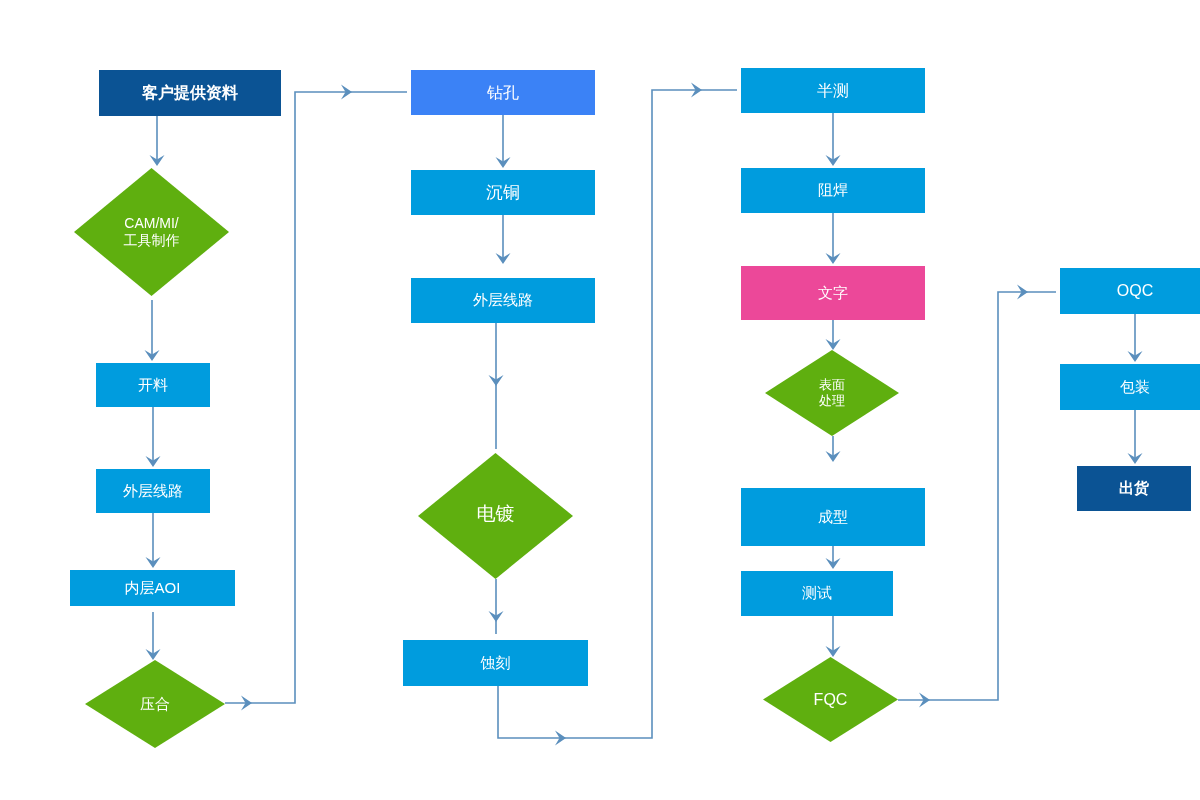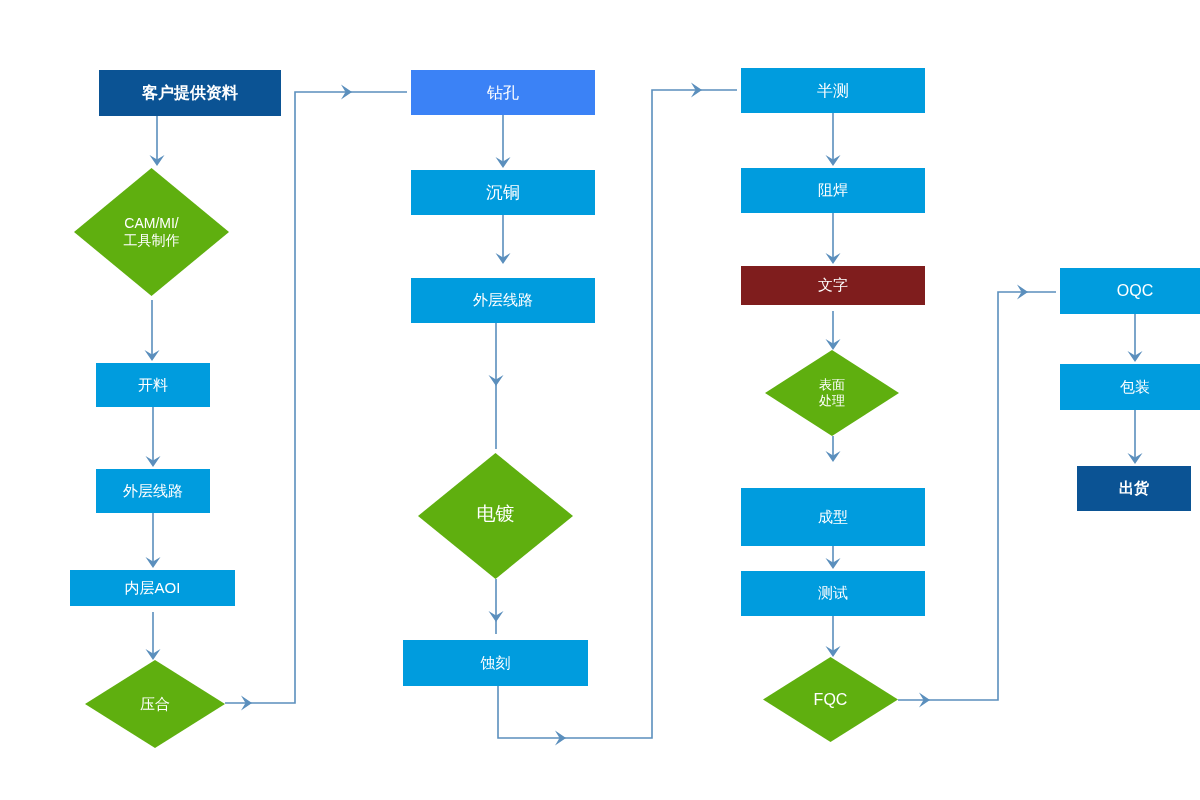--- a/index.html
+++ b/index.html
@@ -180,30 +180,30 @@
       <div class="node process" style="left: 411px; top: 266px; width: 184px; height: 45px; font-size: 15px; background: rgb(0, 156, 222); margin-top: 12px;"><span>外层线路</span></div>
       <div class="node-diamond-wrap" style="left: 418px; top: 453px; width: 155px; height: 126px;">
         <svg width="155" height="126" viewBox="0 0 155 126">
           <polygon points="77.5,0 155,63 77.5,126 0,63" fill="#5FAF0F"></polygon>
         </svg>
         <div class="diamond-label" style="font-size: 19px; font-family: Liberation Mono, monospace;">电镀</div>
       </div>
       <div class="node process" style="left: 403px; top: 640px; width: 185px; height: 46px; font-size: 15px; background: rgb(0, 156, 222);"><span>蚀刻</span></div>
       <div class="node process" style="left: 741px; top: 68px; width: 184px; height: 45px; font-size: 16px; background: rgb(0, 156, 222);"><span>半测</span></div>
       <div class="node process" style="left: 741px; top: 168px; width: 184px; height: 45px; font-size: 15px; background: rgb(0, 156, 222);"><span>阻焊</span></div>
-      <div class="node process" style="left: 741px; top: 266px; width: 184px; height: 39px; font-size: 15px; background: #7f1d1d;"><span>文字</span></div>
+      <div class="node process" style="left: 741px; top: 266px; width: 184px; height: 54px; font-size: 15px; background: #ec4899;"><span>文字</span></div>
       <div class="node-diamond-wrap" style="left: 765px; top: 350px; width: 134px; height: 86px;">
         <svg width="134" height="86" viewBox="0 0 134 86">
           <polygon points="67,0 134,43 67,86 0,43" fill="#5FAF0F"></polygon>
         </svg>
         <div class="diamond-label" style="font-size: 13px;">表面
 处理</div>
       </div>
       <div class="node process" style="left: 741px; top: 488px; width: 184px; height: 58px; font-size: 15px; background: rgb(0, 156, 222);"><span>成型</span></div>
-      <div class="node process" style="left: 741px; top: 571px; width: 184px; height: 45px; font-size: 15px; background: rgb(0, 156, 222);"><span>测试</span></div>
+      <div class="node process" style="left: 741px; top: 571px; width: 152px; height: 45px; font-size: 15px; background: rgb(0, 156, 222);"><span>测试</span></div>
       <div class="node-diamond-wrap" style="left: 763px; top: 657px; width: 135px; height: 85px;">
         <svg width="135" height="85" viewBox="0 0 135 85">
           <polygon points="67.5,0 135,42.5 67.5,85 0,42.5" fill="#5FAF0F"></polygon>
         </svg>
         <div class="diamond-label" style="font-size: 16px;">FQC</div>
       </div>
       <div class="node process" style="left: 1060px; top: 268px; width: 150px; height: 46px; font-size: 16px; background: rgb(0, 156, 222);"><span>OQC</span></div>
       <div class="node process" style="left: 1060px; top: 364px; width: 150px; height: 46px; font-size: 15px; background: rgb(0, 156, 222);"><span>包装</span></div>
       <div class="node terminator" style="left: 1077px; top: 466px; width: 114px; height: 45px; font-size: 15px; background: rgb(11, 83, 148);"><span>出货</span></div>
     </div>

